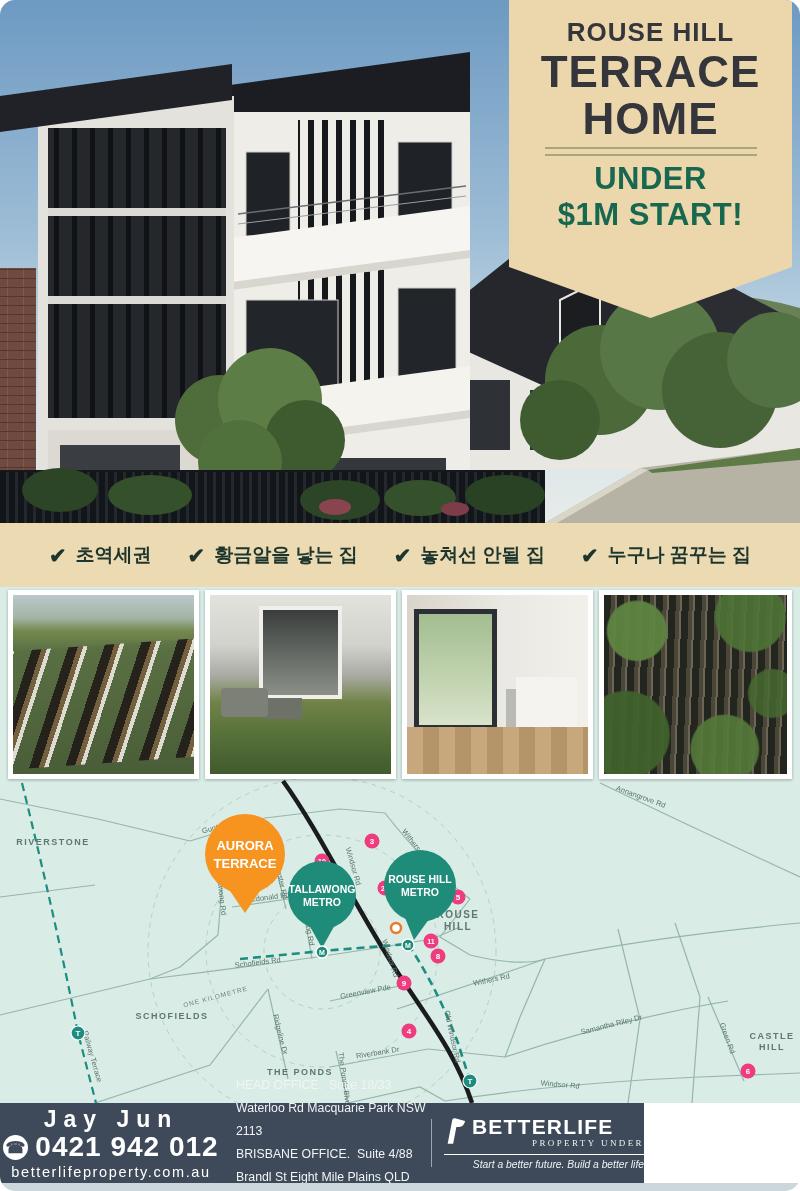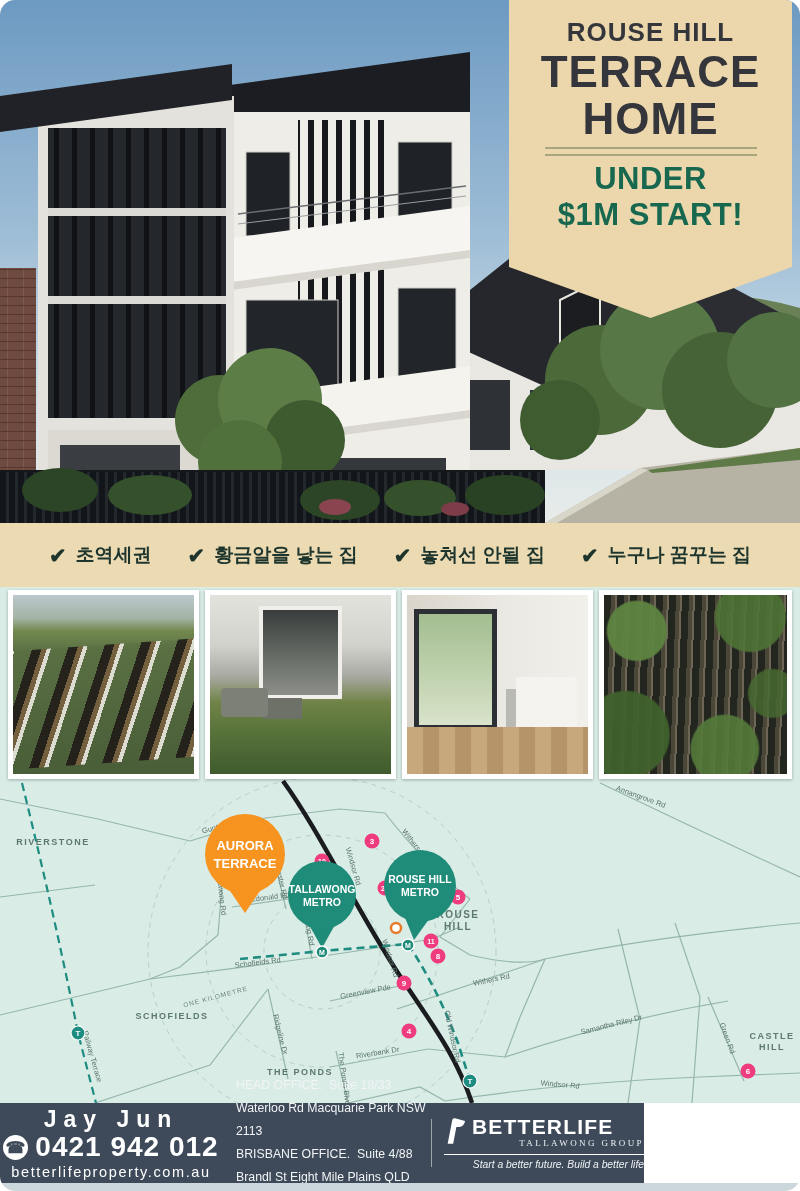--- a/index.html
+++ b/index.html
@@ -452,21 +452,21 @@
 
     <div class="f-right">
       <div class="f-brandrow">
         <span class="f-logoicon">
           <svg width="22" height="28" viewBox="0 0 24 30">
               <path d="M4,29 L9,3 Q9.6,0.6 12,1.2 L23,4 Q22,10 16.5,10.5 L13.5,10.7 L10,29 Z" fill="#ffffff"></path>
             </svg>
         </span>
         <div style="flex:1">
           <div class="f-brandname">BETTERLIFE</div>
-          <div class="f-sub">TALLAWONG GROUP</div>
+          <div class="f-sub">PROPERTY UNDER</div>
         </div>
       </div>
       <div class="f-rule"></div>
       <div class="f-slogan">Start a better future. Build a better life</div>
     </div>
   </div>
 
   <div class="bottom-strip"></div>
 </div>
 

